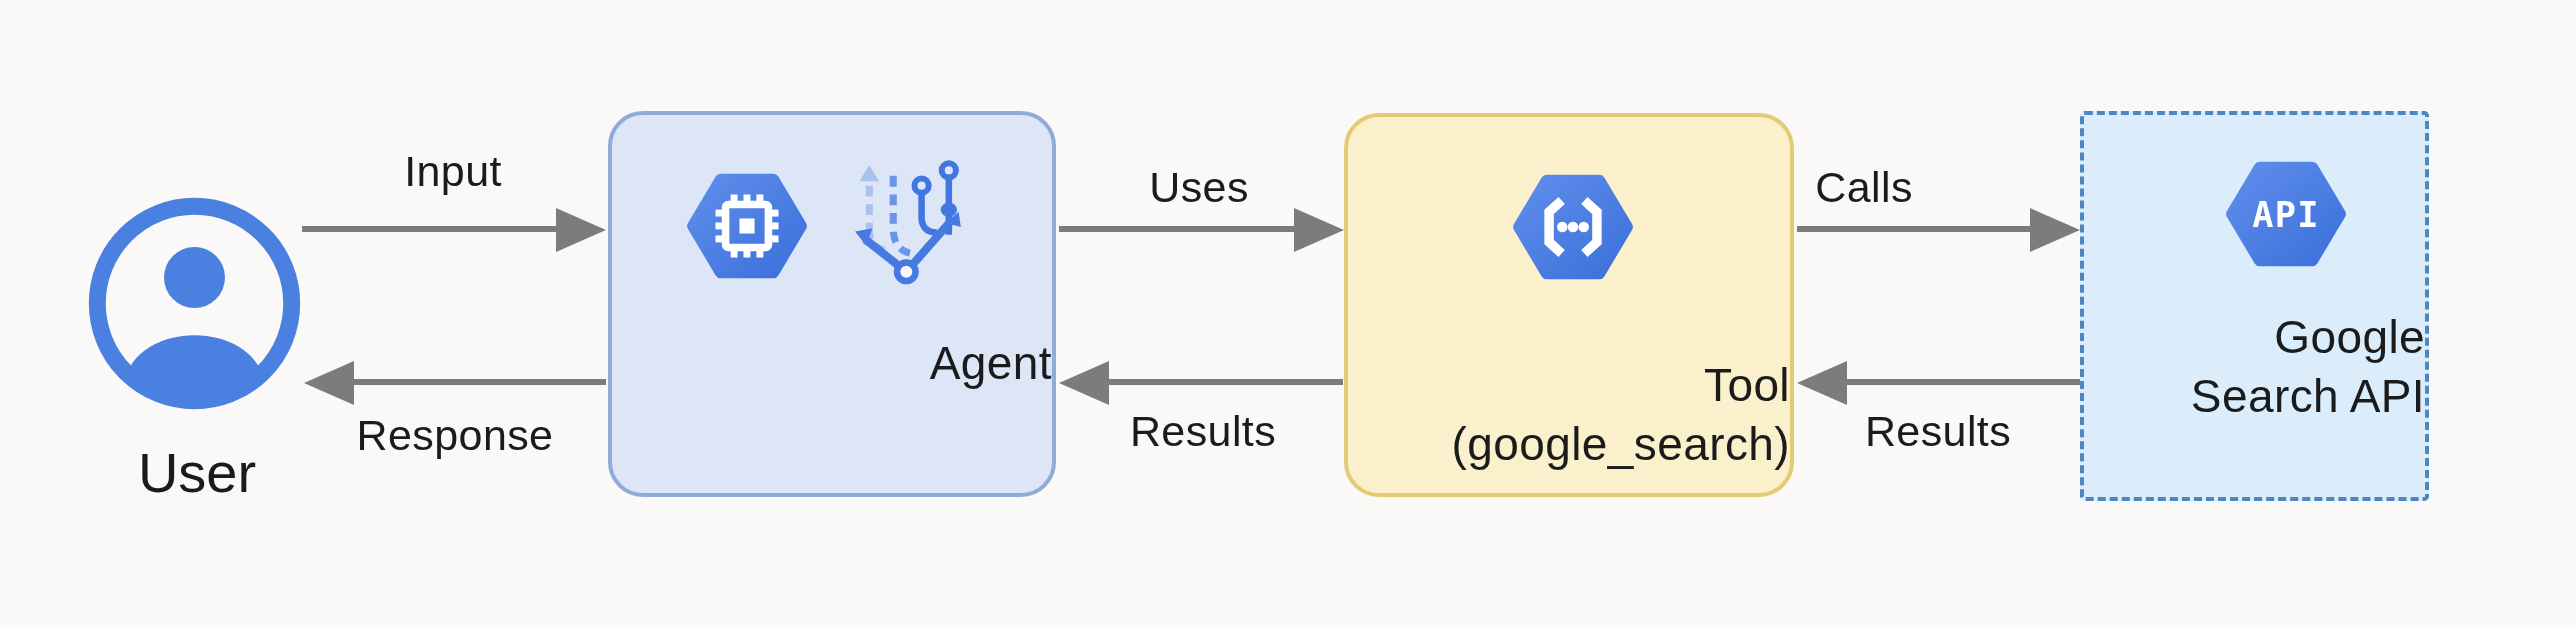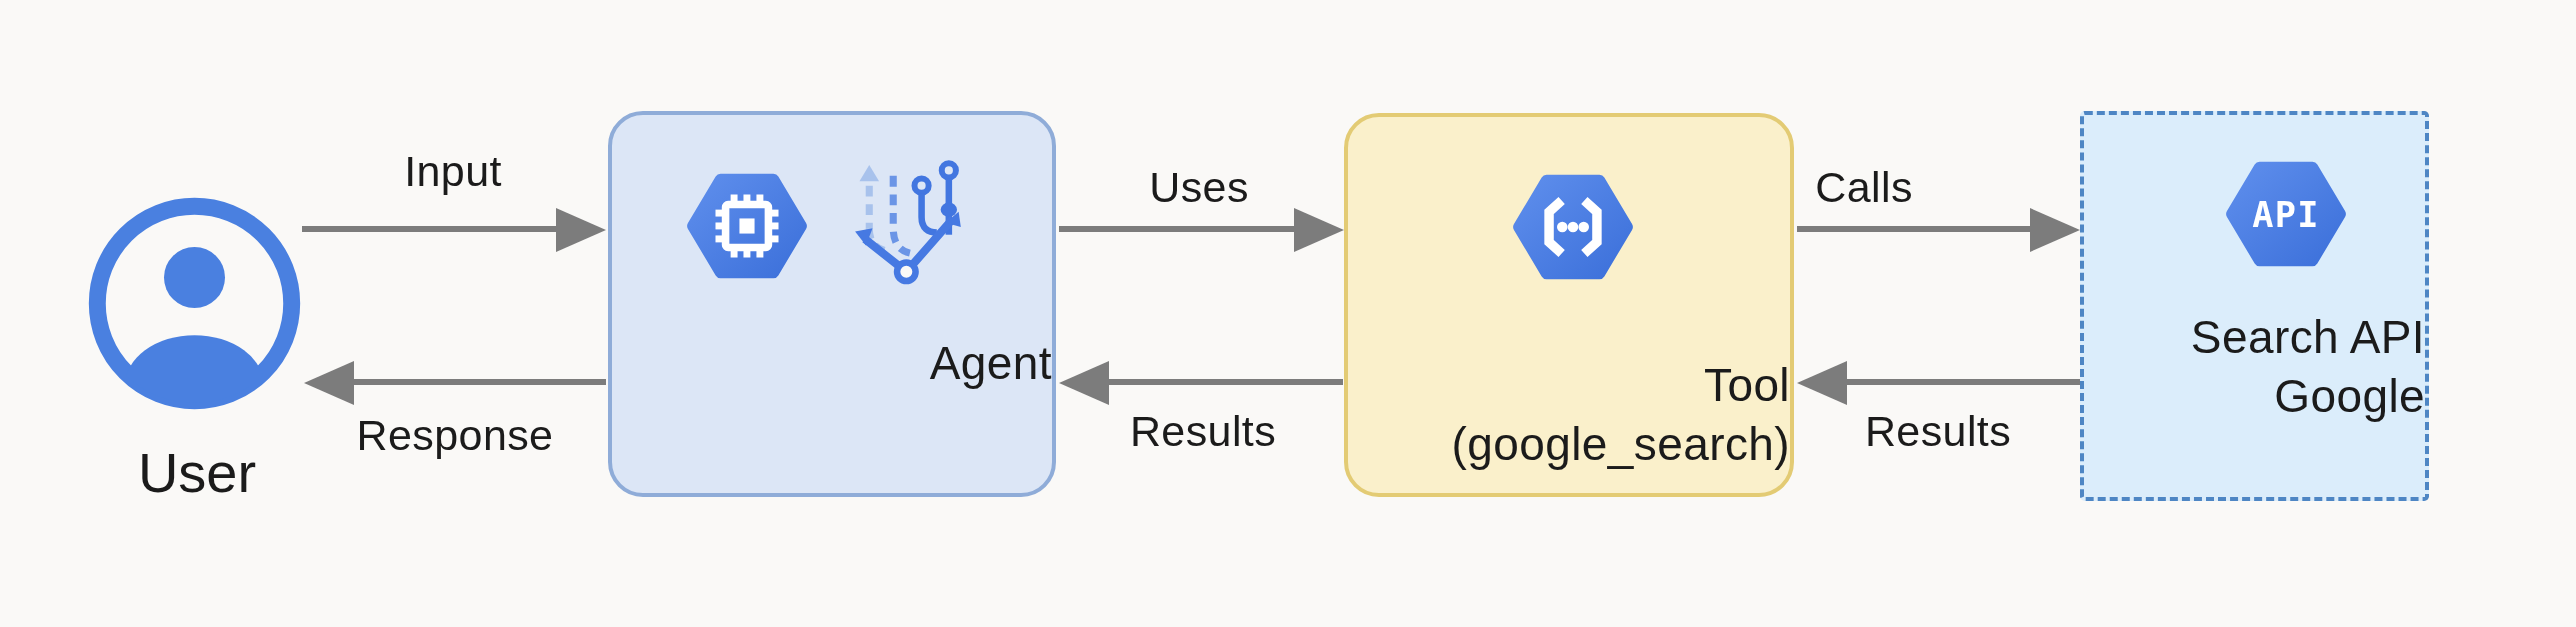--- a/index.html
+++ b/index.html
@@ -169,22 +169,22 @@
       <defs>
         <linearGradient id="hg3" x1="0" y1="0" x2="1" y2="1">
           <stop offset="0" stop-color="#5E8EEC"></stop>
             <stop offset="1" stop-color="#3C70DA"></stop>
         </linearGradient>
       </defs>
       <polygon points="7,50 29,13 71,13 93,50 71,87 29,87" fill="url(#hg3)" stroke="url(#hg3)" stroke-width="9" stroke-linejoin="round"></polygon>
       <text x="50" y="60" text-anchor="middle" fill="#fff" font-family="DejaVu Sans Mono, monospace" font-weight="bold" font-size="28" letter-spacing="1">API</text>
     </svg>
     <div class="node-text" style="top:193px;">
+      <div>Google</div>
       <div>Search API</div>
-      <div>Google</div>
     </div>
   </div>
 
   <div class="edge-line" style="left:302px;top:226px;width:255px;"></div>
   <div class="edge-head-right" style="left:556px;top:208px;"></div>
   <div class="edge-label" style="left:453px;top:147px;">Input</div>
 
   <div class="edge-line" style="left:1059px;top:226px;width:235px;"></div>
   <div class="edge-head-right" style="left:1294px;top:208px;"></div>
   <div class="edge-label" style="left:1199px;top:163px;text-align:right;">Uses</div>

